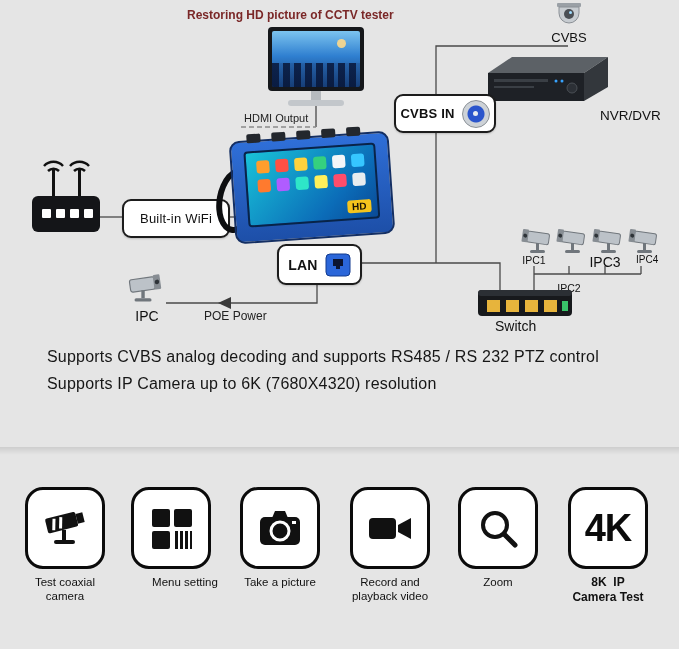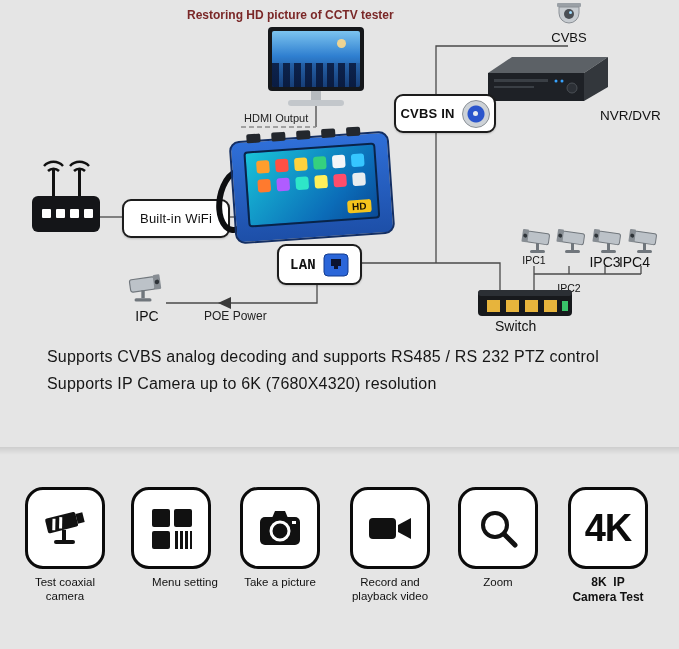--- a/index.html
+++ b/index.html
@@ -178,21 +178,21 @@
             <i style="background: rgb(255, 239, 90);"></i>
             <i style="background: rgb(255, 77, 107);"></i>
             <i style="background: rgb(232, 236, 239);"></i>
           </div>
         <div class="hd-badge">HD</div>
       </div>
     </div>
   </div>
 
   <div class="label-box" style="left:277px;top:244px;width:81px;height:37px;">
-    <span class="txt" style="font-size:14px;font-family:Liberation Mono, monospace;">LAN</span>
+    <span class="txt" style="font-size:14px;">LAN</span>
     <svg width="26" height="24" viewBox="0 0 26 24">
       <rect x="1" y="1" width="24" height="22" rx="4" fill="#2b66d9" stroke="#123b8f"></rect>
       <path d="M8 6 h10 v7 h-3 v3 h-4 v-3 h-3 z" fill="#0c1430"></path>
     </svg>
   </div>
 
   <svg class="abs" style="left:517px;top:226px;z-index:2" width="34" height="30" viewBox="0 0 34 30">
       <use href="#bullet-cam" transform="translate(34,0) scale(-1,1)"></use>
     </svg>
   <svg class="abs" style="left:552px;top:226px;z-index:2" width="34" height="30" viewBox="0 0 34 30">
@@ -200,21 +200,21 @@
     </svg>
   <svg class="abs" style="left:588px;top:226px;z-index:2" width="34" height="30" viewBox="0 0 34 30">
       <use href="#bullet-cam" transform="translate(34,0) scale(-1,1)"></use>
     </svg>
   <svg class="abs" style="left:624px;top:226px;z-index:2" width="34" height="30" viewBox="0 0 34 30">
       <use href="#bullet-cam" transform="translate(34,0) scale(-1,1)"></use>
     </svg>
   <div class="plain-label" style="left:517px;top:254px;width:34px;text-align:center;font-size:10.5px;">IPC1</div>
   <div class="plain-label" style="left:552px;top:254px;width:34px;text-align:center;font-size:10.5px;margin-top:28px;">IPC2</div>
   <div class="plain-label" style="left:588px;top:254px;width:34px;text-align:center;font-size:14px;">IPC3</div>
-  <div class="plain-label" style="left:616px;top:254px;width:34px;text-align:right;font-size:14px;">IPC4</div>
+  <div class="plain-label" style="left:636px;top:254px;width:34px;text-align:left;font-size:10px;">IPC4</div>
 
   <svg class="abs" style="left:477px;top:284px;z-index:2" width="98" height="36" viewBox="0 0 98 36">
     <rect x="1" y="6" width="94" height="26" rx="4" fill="#17191c"></rect>
     <rect x="1" y="6" width="94" height="6" rx="3" fill="#2b2f34"></rect>
     <rect x="10" y="16" width="13" height="12" style="fill:var(--port-yellow,#e7b43c)"></rect>
     <rect x="29" y="16" width="13" height="12" style="fill:var(--port-yellow,#e7b43c)"></rect>
     <rect x="48" y="16" width="13" height="12" style="fill:var(--port-yellow,#e7b43c)"></rect>
     <rect x="67" y="16" width="13" height="12" style="fill:var(--port-yellow,#e7b43c)"></rect>
     <rect x="85" y="17" width="6" height="10" fill="#39c46a"></rect>
   </svg>

